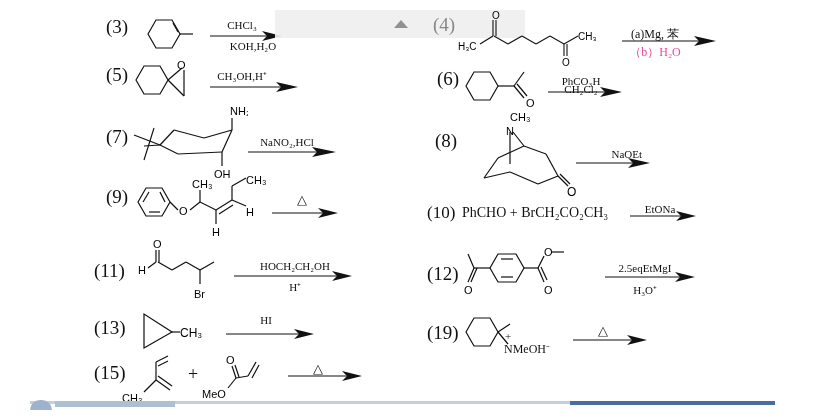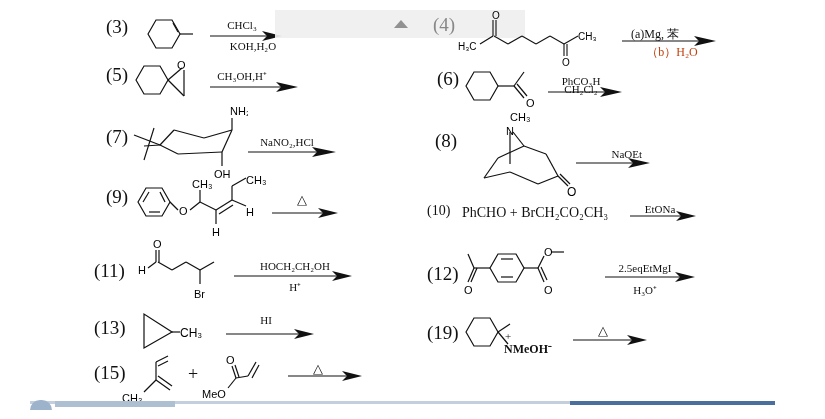--- a/index.html
+++ b/index.html
@@ -53,21 +53,21 @@
     <line x1="106" y1="36" x2="120" y2="28"></line>
     <line x1="106" y1="36" x2="106" y2="48"></line>
     <line x1="109" y1="36" x2="109" y2="48"></line>
   </g>
   <text x="34" y="11" font-size="10">O</text>
   <text x="0" y="42" font-size="10">H₃C</text>
   <text x="120" y="32" font-size="10">CH₃</text>
   <text x="104" y="58" font-size="10">O</text>
 </svg>
 <div class="abs reag" style="left:622px;top:26px;width:66px;font-size:12px;">(a)Mg, 苯</div>
-<div class="abs reag" style="left:639px;top:44px;width:66px;font-size:12px;color:#c2410c;">（b）H₂O</div>
+<div class="abs reag" style="left:622px;top:44px;width:66px;font-size:12px;color:#ec4899;">（b）H₂O</div>
 <svg class="arrow-svg" style="left:622px;top:35px;" width="94" height="12">
   <line x1="0" y1="6" x2="80" y2="6" stroke="#111" stroke-width="1.2"></line>
   <polygon points="72,1 94,6 72,11 77,6" fill="#111"></polygon>
 </svg>
 
 <div class="abs num" style="left:106px;top:64px;">(5)</div>
 <svg class="abs" style="left:132px;top:58px;" width="70" height="44">
   <g fill="none" stroke="#111" stroke-width="1.2">
     <polygon points="4,22 12,8 28,8 36,22 28,36 12,36"></polygon>
     <line x1="36" y1="22" x2="50" y2="10"></line>
@@ -172,21 +172,21 @@
   <text x="112" y="12" font-size="11">CH₃</text>
   <text x="112" y="44" font-size="11">H</text>
   <text x="78" y="64" font-size="11">H</text>
 </svg>
 <div class="abs reag" style="left:272px;top:192px;width:60px;font-size:13px;">△</div>
 <svg class="arrow-svg" style="left:272px;top:207px;" width="66" height="12">
   <line x1="0" y1="6" x2="54" y2="6" stroke="#111" stroke-width="1.2"></line>
   <polygon points="46,1 66,6 46,11 51,6" fill="#111"></polygon>
 </svg>
 
-<div class="abs num" style="left:427px;top:203px;font-size:14px;">(10)</div>
+<div class="abs num" style="left:427px;top:203px;font-size:17px;">(10)</div>
 <div class="abs" style="left:462px;top:205px;font-size:14px;font-family:'Liberation Serif',serif;white-space:nowrap;">PhCHO + BrCH₂CO₂CH₃</div>
 <div class="abs reag" style="left:630px;top:203px;width:60px;">EtONa</div>
 <svg class="arrow-svg" style="left:630px;top:210px;" width="66" height="12">
   <line x1="0" y1="6" x2="54" y2="6" stroke="#111" stroke-width="1.2"></line>
   <polygon points="46,1 66,6 46,11 51,6" fill="#111"></polygon>
 </svg>
 
 <div class="abs num" style="left:94px;top:260px;">(11)</div>
 <svg class="abs" style="left:138px;top:236px;" width="100" height="68">
   <g fill="none" stroke="#111" stroke-width="1.2">
@@ -254,21 +254,21 @@
 
 <div class="abs num" style="left:427px;top:322px;">(19)</div>
 <svg class="abs" style="left:464px;top:312px;" width="80" height="50">
   <g fill="none" stroke="#111" stroke-width="1.2">
     <polygon points="2,20 10,6 26,6 34,20 26,34 10,34"></polygon>
     <line x1="34" y1="20" x2="46" y2="12"></line>
     <line x1="34" y1="20" x2="44" y2="32"></line>
   </g>
 </svg>
 <div class="abs" style="left:505px;top:338px;font-size:11px;font-family:'Liberation Serif',serif;"><span style="position:relative;top:-8px;font-size:11px;">+</span></div>
-<div class="abs" style="left:504px;top:341px;font-size:12px;font-family:'Liberation Serif',serif;white-space:nowrap;font-weight:bold;">NMeOH<span style="font-size:11px;">⁻</span></div>
+<div class="abs" style="left:504px;top:341px;font-size:12px;font-family:'Liberation Serif',serif;white-space:nowrap;">NMeOH<span style="font-size:11px;">⁻</span></div>
 <div class="abs reag" style="left:573px;top:323px;width:60px;font-size:13px;">△</div>
 <svg class="arrow-svg" style="left:573px;top:334px;" width="74" height="12">
   <line x1="0" y1="6" x2="62" y2="6" stroke="#111" stroke-width="1.2"></line>
   <polygon points="54,1 74,6 54,11 59,6" fill="#111"></polygon>
 </svg>
 
 <div class="abs num" style="left:94px;top:362px;">(15)</div>
 <svg class="abs" style="left:120px;top:352px;" width="60" height="52">
   <g fill="none" stroke="#111" stroke-width="1.2">
     <line x1="48" y1="4" x2="36" y2="10"></line>

